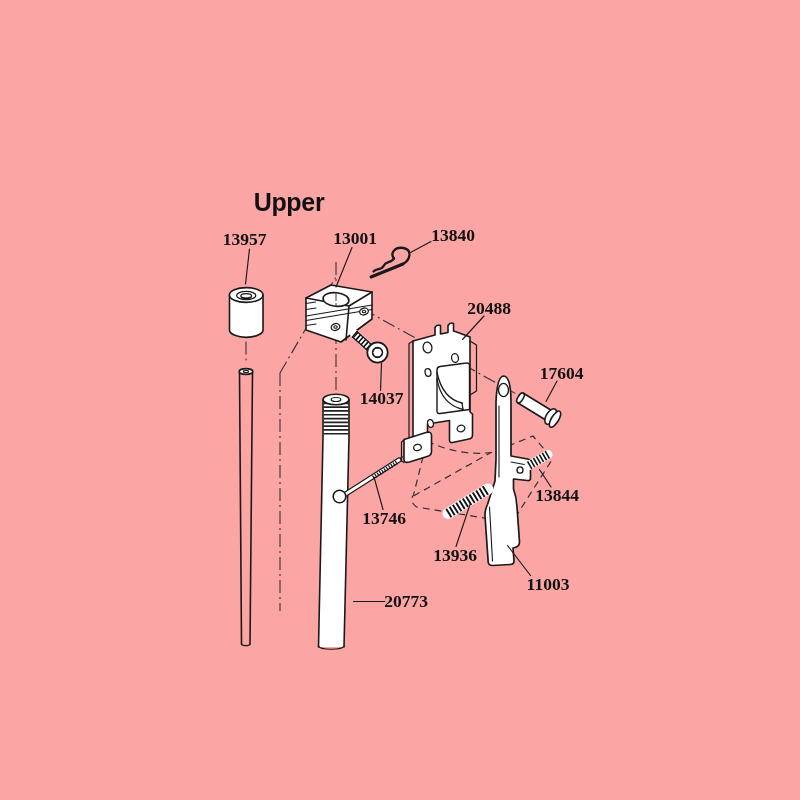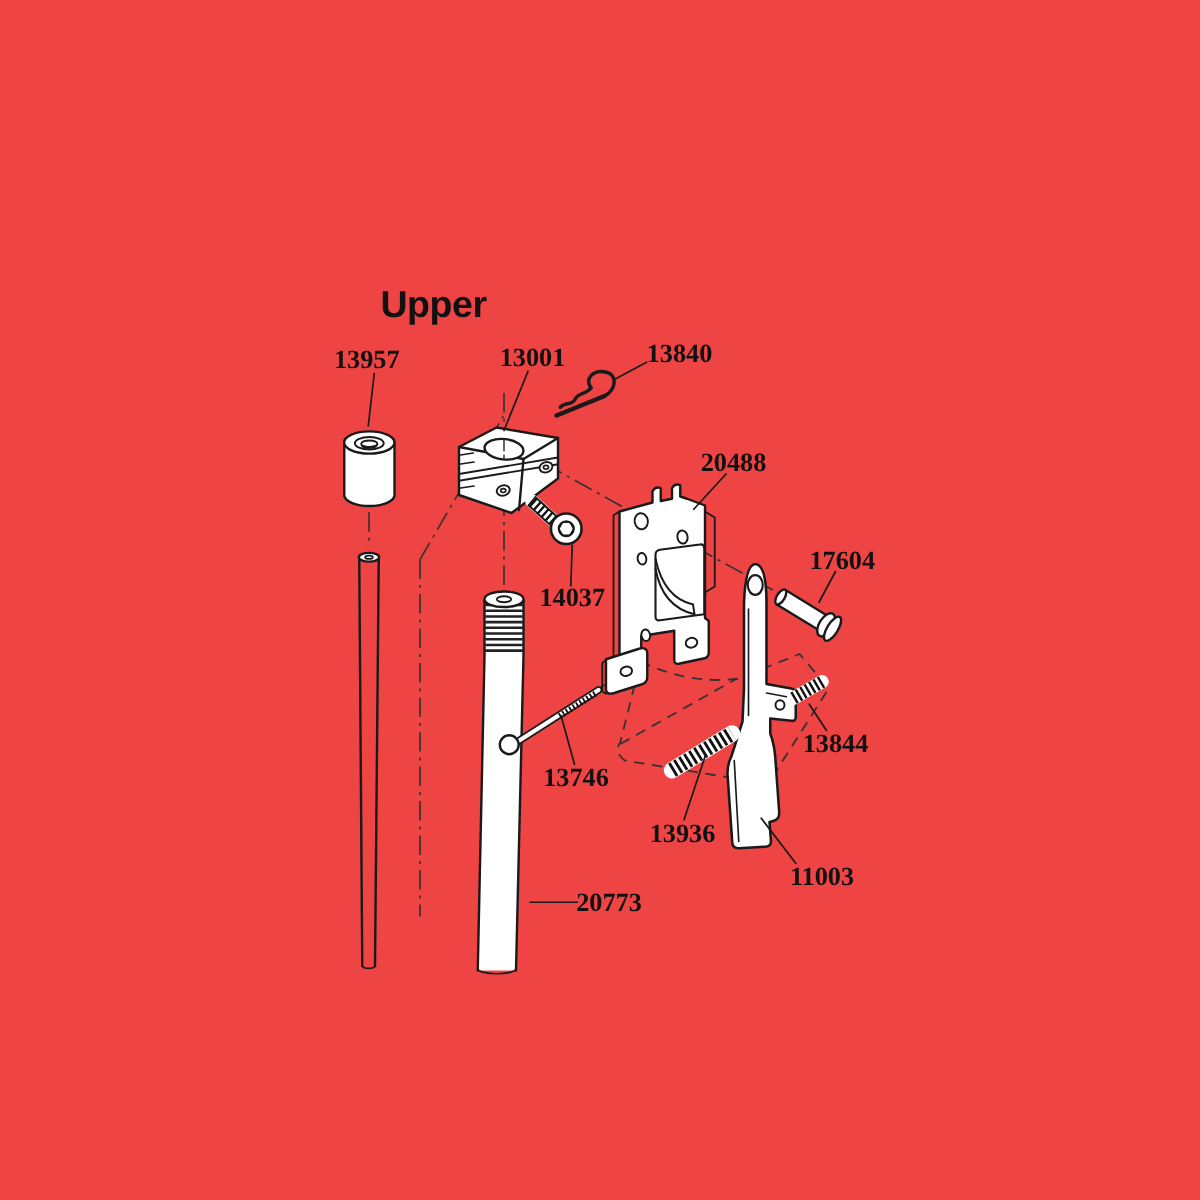--- a/index.html
+++ b/index.html
@@ -1,16 +1,16 @@
 <!DOCTYPE html>
 <html><head>
 <meta charset="utf-8">
 <style>
   html,body{margin:0;padding:0;background:#fff;}
-  #canvas{position:relative;width:800px;height:800px;background:#ef4444;overflow:hidden;
+  #canvas{position:relative;width:800px;height:800px;background:#fca5a5;overflow:hidden;
           font-family:"Liberation Sans", sans-serif;}
   svg{position:absolute;left:0;top:0;}
   .partnum{font-family:"Liberation Serif", serif;font-weight:bold;font-size:17.5px;fill:#111;}
   .title{font-family:"Liberation Sans", sans-serif;font-weight:bold;font-size:25px;fill:#111;letter-spacing:-0.3px;}
 </style>
 </head>
 <body>
 
 <div id="canvas">
 <svg width="800" height="800" viewBox="0 0 800 800">

